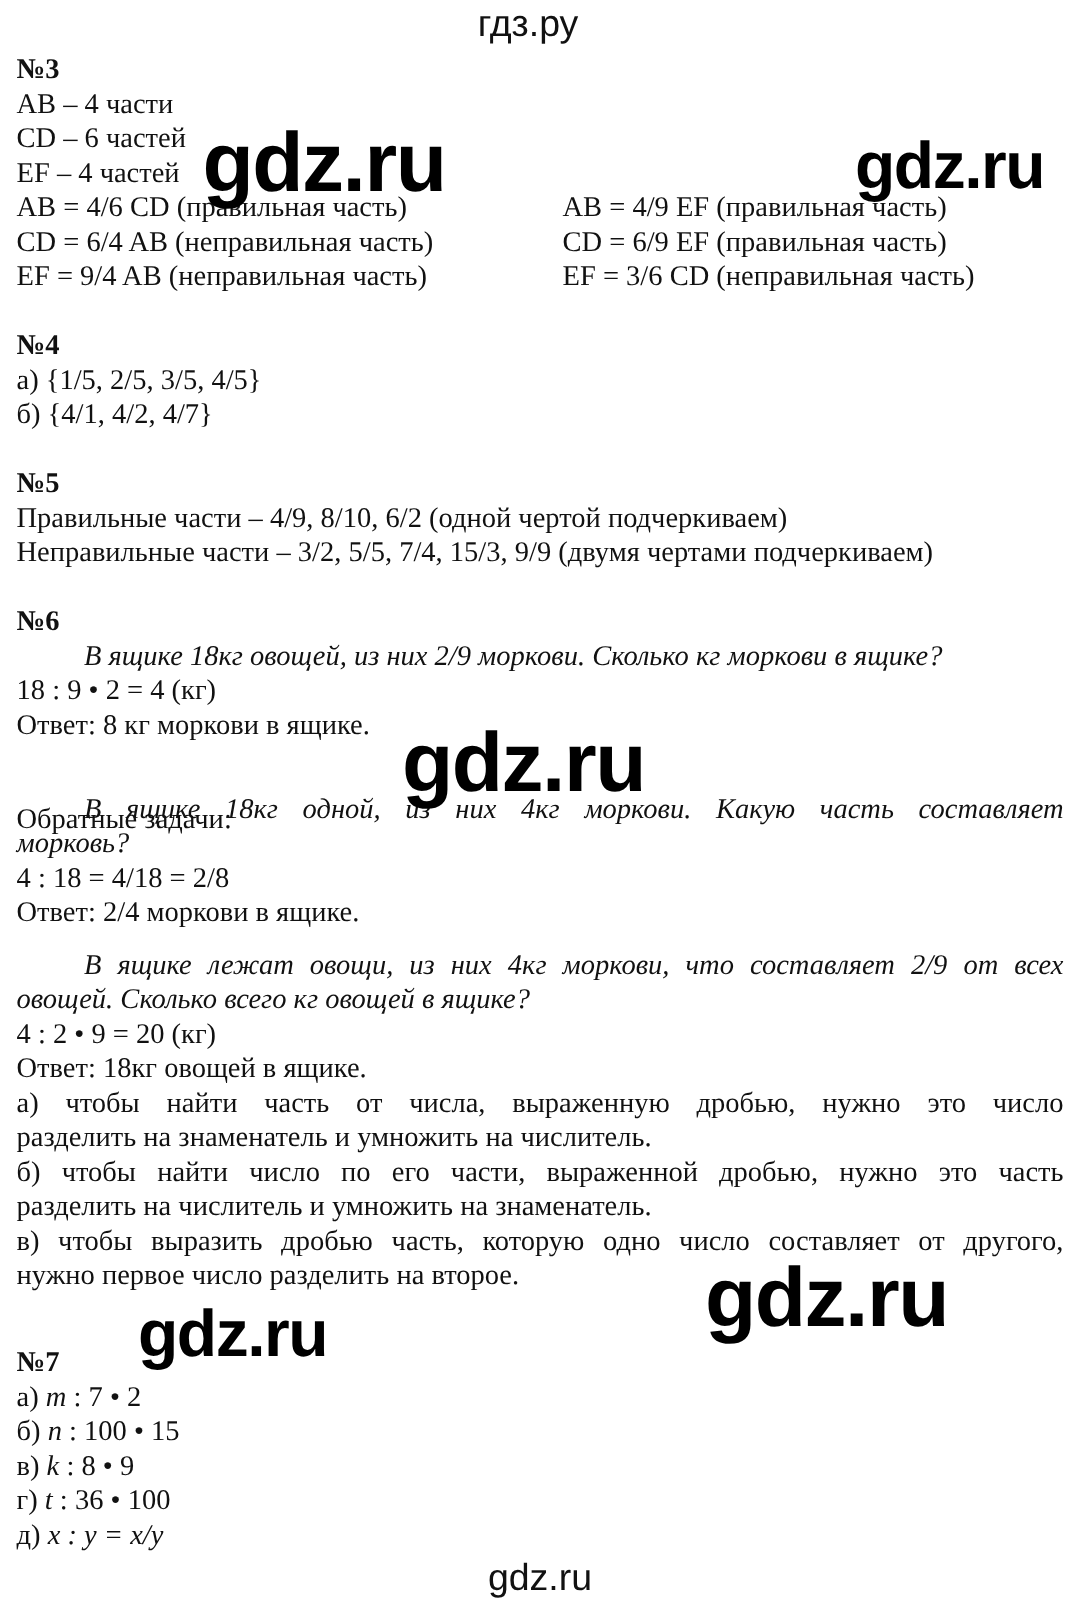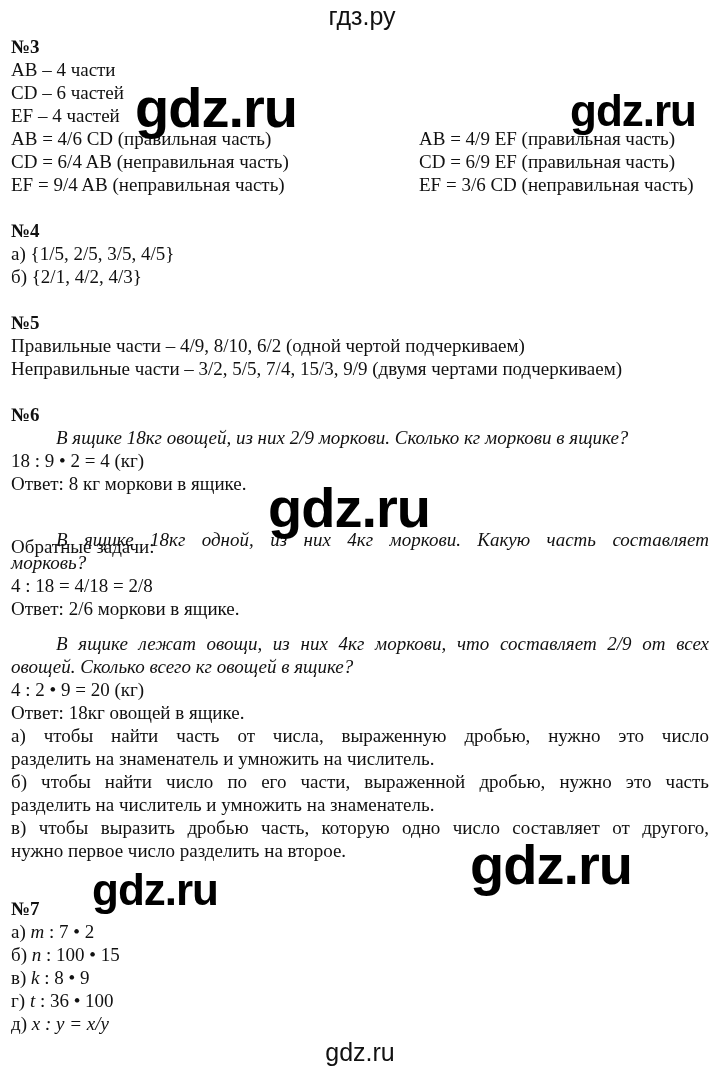--- a/index.html
+++ b/index.html
@@ -6,23 +6,23 @@
   body { width: 720px; height: 1078px; position: relative; overflow: hidden; color: #111; }
   .serif { font-family: "Liberation Serif", "DejaVu Serif", serif; font-size: 19px; line-height: 23px; }
   .line { position: absolute; left: 11px; white-space: nowrap; }
   .justify { position: absolute; left: 11px; width: 698px; text-align: justify; text-align-last: justify; white-space: nowrap; }
   .num { font-weight: bold; }
   .it { font-style: italic; }
   .indent { padding-left: 45px; font-style: italic; }
   .wm { position: absolute; font-family: "Liberation Sans", "DejaVu Sans", sans-serif; font-weight: bold; color: #000; white-space: nowrap; letter-spacing: -1px; }
   .wm-big { font-size: 56px; line-height: 56px; }
   .wm-mid { font-size: 44px; line-height: 44px; }
-  .header { position: absolute; top: 2px; left: 0; width: 704px; text-align: center; font-family: "Liberation Sans", "DejaVu Sans", sans-serif; font-size: 25px; line-height: 28px; padding-left: 10px; }
+  .header { position: absolute; top: 2px; left: 0; width: 704px; text-align: center; font-family: "Liberation Sans", "DejaVu Sans", sans-serif; font-size: 25px; line-height: 28px; }
   .footer { position: absolute; top: 1038px; left: 0; width: 720px; text-align: center; font-family: "Liberation Sans", "DejaVu Sans", sans-serif; font-size: 25px; line-height: 28px; }
-  .col2 { left: 375px; margin-left: 44px; }
+  .col2 { left: 375px; }
 </style>
 </head>
 <body>
 
 <div class="header">гдз.ру</div>
 
 <div class="serif">
   <div class="line num" style="top:35px">№3</div>
   <div class="line" style="top:58px">AB – 4 части</div>
   <div class="line" style="top:81px">CD – 6 частей</div>
@@ -31,40 +31,40 @@
   <div class="line" style="top:150px">CD = 6/4 AB (неправильная часть)</div>
   <div class="line" style="top:173px">EF = 9/4 AB (неправильная часть)</div>
   <div class="line col2" style="top:127px">AB = 4/9 EF (правильная часть)</div>
   <div class="line col2" style="top:150px">CD = 6/9 EF (правильная часть)</div>
   <div class="line col2" style="top:173px">EF = 3/6 CD (неправильная часть)</div>
 </div>
 
 <div class="serif">
   <div class="line num" style="top:219px">№4</div>
   <div class="line" style="top:242px">а) {1/5, 2/5, 3/5, 4/5}</div>
-  <div class="line" style="top:265px">б) {2/1, 4/2, 4/3}</div>
+  <div class="line" style="top:265px">б) {4/1, 4/2, 4/7}</div>
 </div>
 
 <div class="serif">
   <div class="line num" style="top:311px">№5</div>
   <div class="line" style="top:334px">Правильные части – 4/9, 8/10, 6/2 (одной чертой подчеркиваем)</div>
   <div class="line" style="top:357px">Неправильные части – 3/2, 5/5, 7/4, 15/3, 9/9 (двумя чертами подчеркиваем)</div>
 </div>
 
 <div class="serif">
   <div class="line num" style="top:403px">№6</div>
   <div class="line it indent" style="top:426px">В ящике 18кг овощей, из них 2/9 моркови. Сколько кг моркови в ящике?</div>
   <div class="line" style="top:449px">18 : 9 • 2 = 4 (кг)</div>
   <div class="line" style="top:472px">Ответ: 8 кг моркови в ящике.</div>
   <div class="line" style="top:535px">Обратные задачи:</div>
 
   <div class="justify it" style="top:528px; padding-left:45px; width:653px;">В ящике 18кг одной, из них 4кг моркови. Какую часть составляет</div>
   <div class="line it" style="top:551px">морковь?</div>
   <div class="line" style="top:574px">4 : 18 = 4/18 = 2/8</div>
-  <div class="line" style="top:597px">Ответ: 2/6 моркови в ящике.</div>
+  <div class="line" style="top:597px">Ответ: 2/4 моркови в ящике.</div>
 
   <div class="justify it" style="top:632px; padding-left:45px; width:653px;">В ящике лежат овощи, из них 4кг моркови, что составляет 2/9 от всех</div>
   <div class="line it" style="top:655px">овощей. Сколько всего кг овощей в ящике?</div>
   <div class="line" style="top:678px">4 : 2 • 9 = 20 (кг)</div>
   <div class="line" style="top:701px">Ответ: 18кг овощей в ящике.</div>
 
   <div class="justify" style="top:724px">а) чтобы найти часть от числа, выраженную дробью, нужно это число</div>
   <div class="line" style="top:747px">разделить на знаменатель и умножить на числитель.</div>
   <div class="justify" style="top:770px">б) чтобы найти число по его части, выраженной дробью, нужно это часть</div>
   <div class="line" style="top:793px">разделить на числитель и умножить на знаменатель.</div>

